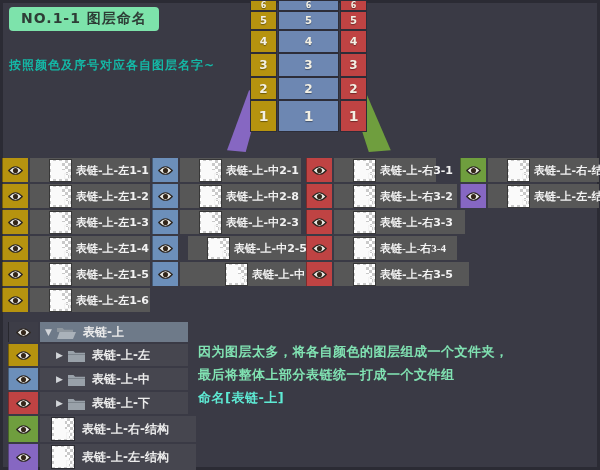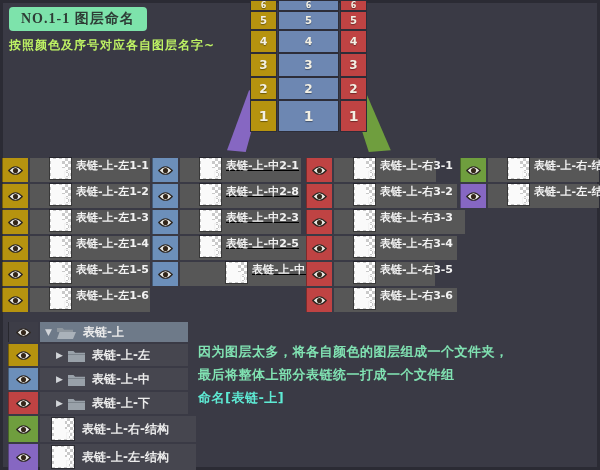--- a/index.html
+++ b/index.html
@@ -27,21 +27,21 @@
     display:flex;align-items:center;justify-content:center;
     color:#f3f0e4;font-weight:bold;text-shadow:0 1px 1px rgba(0,0,0,.4);
   }
   
   .group{position:absolute;display:flex;flex-direction:column;gap:2px;}
   .strip-row{display:flex;gap:2px;height:24px;}
   .eye-cell{
     width:26px;display:flex;align-items:center;justify-content:center;
     box-shadow:inset 1px 0 0 rgba(0,0,0,.35);
   }
-  .row-body{display:flex;background:#575757;}
+  .row-body{display:flex;align-items:center;background:#575757;}
   .thumb{
     position:relative;width:21px;height:21px;margin-left:20px;flex:none;
     background-color:#fff;
     background-image:
       linear-gradient(45deg,#c9c9c9 25%,transparent 25%,transparent 75%,#c9c9c9 75%),
       linear-gradient(45deg,#c9c9c9 25%,transparent 25%,transparent 75%,#c9c9c9 75%);
     background-size:6px 6px;background-position:0 0,3px 3px;
     box-shadow:0 0 0 1px rgba(0,0,0,.35);
   }
   .thumb .shape{position:absolute;left:7%;top:6%;width:52%;height:88%;background:#fafafa;}
@@ -60,22 +60,22 @@
   .tree-thumb{width:22px;height:22px;margin-left:12px;margin-right:8px;}
   
   .note{position:absolute;left:198px;top:340px;width:395px;}
   .note div{font-size:13px;font-weight:bold;line-height:23px;letter-spacing:.5px;}
 </style>
 </head>
 <body>
 
 <div class="canvas" style="background: rgb(58, 58, 69);">
 
-  <div class="title-badge" style="background: rgb(125, 227, 171); color: rgb(46, 61, 54); font-family: Liberation Serif, serif;">NO.1-1 图层命名</div>
-  <div class="subtitle" style="color: #bef264;">按照颜色及序号对应各自图层名字~</div>
+  <div class="title-badge" style="background: rgb(125, 227, 171); color: rgb(46, 61, 54);">NO.1-1 图层命名</div>
+  <div class="subtitle" style="color: #14b8a6; margin-top: 20px;">按照颜色及序号对应各自图层名字~</div>
 
   <div>
     <div class="wing" id="wing-left" style="left: 226px; top: 90px; width: 34px; height: 62px; background: rgb(134, 103, 194); clip-path: polygon(68% 0px, 100% 16%, 58% 100%, 3% 97%);"></div>
     <div class="wing" id="wing-right" style="left: 352px; top: 90px; width: 40px; height: 62px; background: rgb(111, 158, 62); clip-path: polygon(32% 0px, 0% 16%, 42% 100%, 97% 97%);"></div>
     <div class="dcol" id="dcol-left" style="left: 250px; width: 27px;">
         <div class="seg" style="height: 11px; font-size: 8px; background: rgb(182, 147, 15);">6</div>
         <div class="seg" style="height: 19px; font-size: 10px; background: rgb(182, 147, 15);">5</div>
         <div class="seg" style="height: 23px; font-size: 11px; background: rgb(182, 147, 15);">4</div>
         <div class="seg" style="height: 24px; font-size: 12px; background: rgb(182, 147, 15);">3</div>
         <div class="seg" style="height: 23px; font-size: 12px; background: rgb(182, 147, 15);">2</div>
@@ -203,21 +203,21 @@
           <div class="row-body" style="width: 120px; background: rgb(87, 87, 87);">
             <div class="thumb">
               <div class="shape"></div>
               <div class="shape2"></div>
               <div class="maskbox"></div>
             </div>
             <span class="row-label">表链-上-左1-6</span>
           </div>
         </div>
       </div>
-      <div class="group" style="left: 152px; top: 158px; text-decoration: underline;">
+      <div class="group" style="left: 152px; top: 158px;">
         <div class="strip-row">
           <div class="eye-cell" style="background: rgb(108, 143, 186);">
             <span style="display: flex;">
               <svg width="15" height="11" viewBox="0 0 20 14">
                 <path d="M1 7 Q10 -3 19 7 Q10 17 1 7 Z" fill="#ecebe6" stroke="#2b2520" stroke-width="1.6"></path>
                 <circle cx="10" cy="7" r="3.4" fill="#332619"></circle>
               </svg>
             </span>
           </div>
           <div class="row-body" style="width: 121px; background: rgb(87, 87, 87);">
@@ -267,21 +267,21 @@
         </div>
         <div class="strip-row">
           <div class="eye-cell" style="background: rgb(108, 143, 186);">
             <span style="display: flex;">
               <svg width="15" height="11" viewBox="0 0 20 14">
                 <path d="M1 7 Q10 -3 19 7 Q10 17 1 7 Z" fill="#ecebe6" stroke="#2b2520" stroke-width="1.6"></path>
                 <circle cx="10" cy="7" r="3.4" fill="#332619"></circle>
               </svg>
             </span>
           </div>
-          <div class="row-body" style="width: 139px; background: rgb(87, 87, 87);">
+          <div class="row-body" style="width: 139px; background: rgb(87, 87, 87); margin-left: 8px;">
             <div class="thumb">
               <div class="shape"></div>
               <div class="shape2"></div>
               <div class="maskbox"></div>
             </div>
             <span class="row-label">表链-上-中2-5</span>
           </div>
         </div>
         <div class="strip-row">
           <div class="eye-cell" style="background: rgb(108, 143, 186);">
@@ -359,63 +359,45 @@
         </div>
         <div class="strip-row">
           <div class="eye-cell" style="background: rgb(191, 67, 67);">
             <span style="display: flex;">
               <svg width="15" height="11" viewBox="0 0 20 14">
                 <path d="M1 7 Q10 -3 19 7 Q10 17 1 7 Z" fill="#ecebe6" stroke="#2b2520" stroke-width="1.6"></path>
                 <circle cx="10" cy="7" r="3.4" fill="#332619"></circle>
               </svg>
             </span>
           </div>
-          <div class="row-body" style="width: 123px; background: rgb(87, 87, 87);">
+          <div class="row-body" style="width: 123px; background: rgb(87, 87, 87); font-family: Liberation Serif, serif;">
             <div class="thumb">
               <div class="shape"></div>
               <div class="shape2"></div>
               <div class="maskbox"></div>
             </div>
             <span class="row-label">表链-上-右3-4</span>
           </div>
         </div>
         <div class="strip-row">
           <div class="eye-cell" style="background: rgb(191, 67, 67);">
             <span style="display: flex;">
               <svg width="15" height="11" viewBox="0 0 20 14">
                 <path d="M1 7 Q10 -3 19 7 Q10 17 1 7 Z" fill="#ecebe6" stroke="#2b2520" stroke-width="1.6"></path>
                 <circle cx="10" cy="7" r="3.4" fill="#332619"></circle>
               </svg>
             </span>
           </div>
-          <div class="row-body" style="width: 101px; background: rgb(87, 87, 87);">
+          <div class="row-body" style="width: 135px; background: rgb(87, 87, 87);">
             <div class="thumb">
               <div class="shape"></div>
               <div class="shape2"></div>
               <div class="maskbox"></div>
             </div>
             <span class="row-label">表链-上-右3-5</span>
-          </div>
-        </div>
-        <div class="strip-row">
-          <div class="eye-cell" style="background: rgb(191, 67, 67);">
-            <span style="display: flex;">
-              <svg width="15" height="11" viewBox="0 0 20 14">
-                <path d="M1 7 Q10 -3 19 7 Q10 17 1 7 Z" fill="#ecebe6" stroke="#2b2520" stroke-width="1.6"></path>
-                <circle cx="10" cy="7" r="3.4" fill="#332619"></circle>
-              </svg>
-            </span>
-          </div>
-          <div class="row-body" style="width: 123px; background: rgb(87, 87, 87);">
-            <div class="thumb">
-              <div class="shape"></div>
-              <div class="shape2"></div>
-              <div class="maskbox"></div>
-            </div>
-            <span class="row-label">表链-上-右3-6</span>
           </div>
         </div>
       </div>
       <div class="group" style="left: 460px; top: 158px;">
         <div class="strip-row">
           <div class="eye-cell" style="background: rgb(111, 158, 62);">
             <span style="display: flex;">
               <svg width="15" height="11" viewBox="0 0 20 14">
                 <path d="M1 7 Q10 -3 19 7 Q10 17 1 7 Z" fill="#ecebe6" stroke="#2b2520" stroke-width="1.6"></path>
                 <circle cx="10" cy="7" r="3.4" fill="#332619"></circle>

